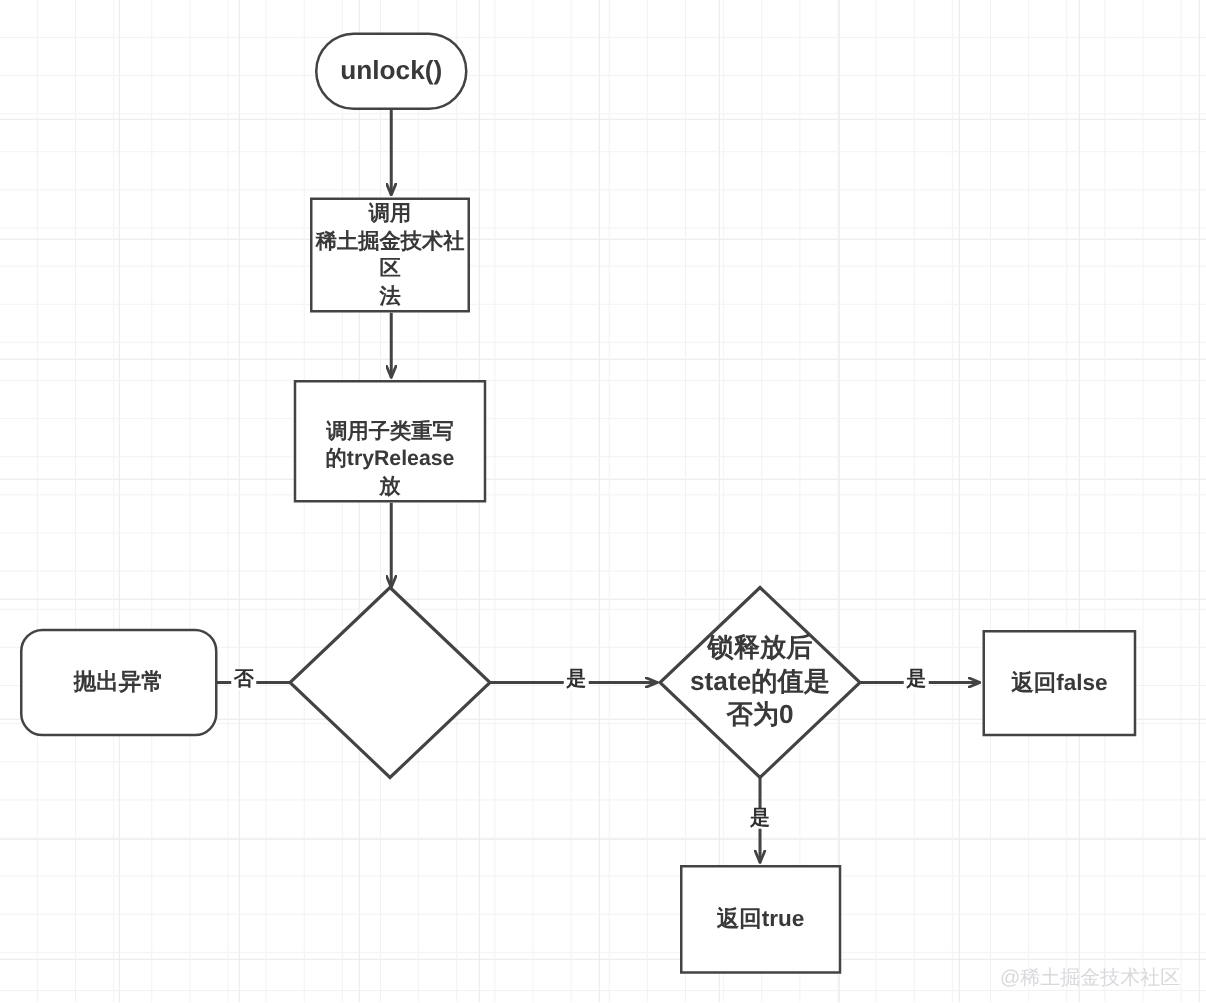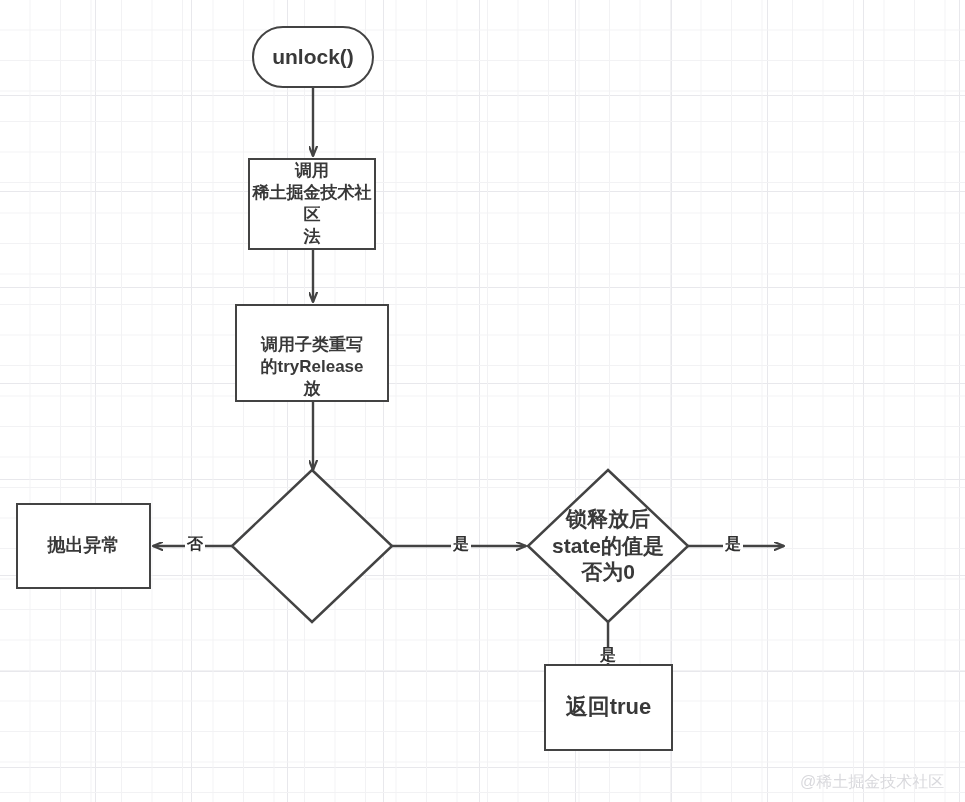--- a/index.html
+++ b/index.html
@@ -137,26 +137,29 @@
 放</span>
   </div>
 
 
   <div class="diamond-wrap" style="left:528px; top:470px; width:160px; height:152px;">
     <span class="diamond-text" style="font-size:21px;">锁释放后
 state的值是
 否为0</span>
   </div>
 
-  <div class="node node-rect" style="left:16px; top:503px; width:135px; height:86px; font-size:18px;">
+  <div class="node node-rect" style="left:16px; top:503px; width:158px; height:86px; font-size:18px;border-radius:18px;">
     <span class="node-label">抛出异常</span>
   </div>
 
+  <div class="node node-rect" style="left:786px; top:504px; width:123px; height:85px; font-size:18px;">
+    <span class="node-label">返回false</span>
+  </div>
 
-  <div class="node node-rect" style="left:544px; top:664px; width:129px; height:87px; font-size:22px;">
+  <div class="node node-rect" style="left:544px; top:692px; width:129px; height:87px; font-size:18px;">
     <span class="node-label">返回true</span>
   </div>
 
   <div class="edge-label" style="left:185px; top:536px; font-size:16px;">否</div>
 
   <div class="edge-label" style="left:451px; top:536px; font-size:16px;">是</div>
 
   <div class="edge-label" style="left:723px; top:536px; font-size:16px;">是</div>
 
   <div class="edge-label" style="left:598px; top:647px; font-size:16px;">是</div>

